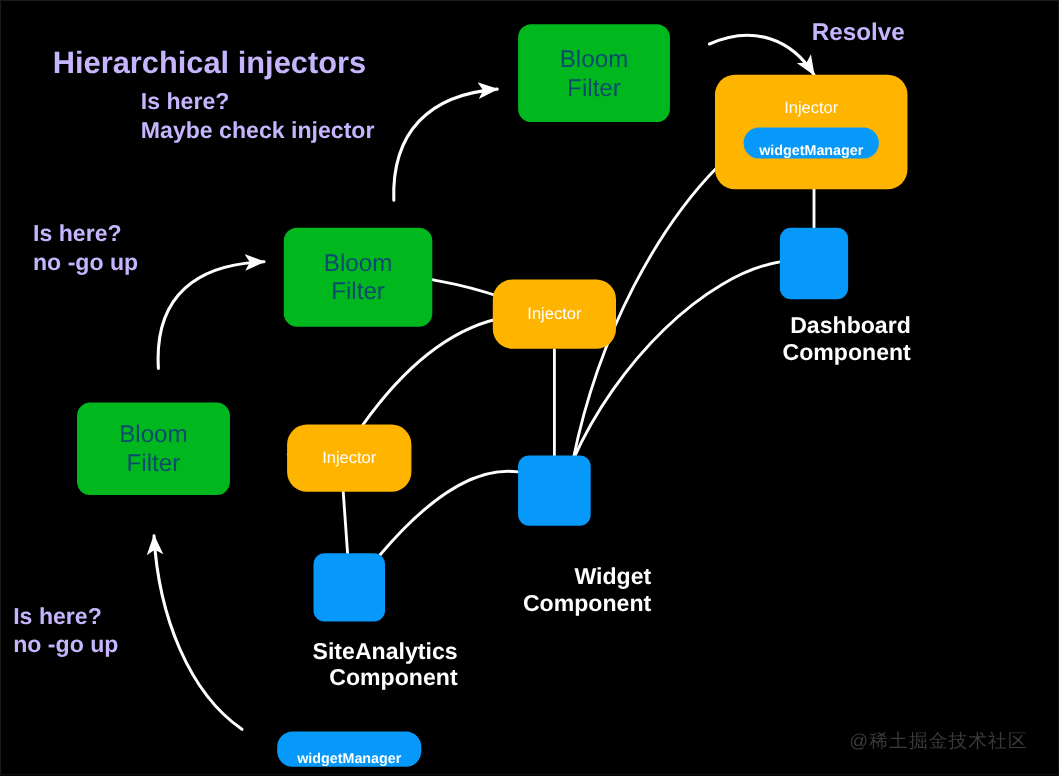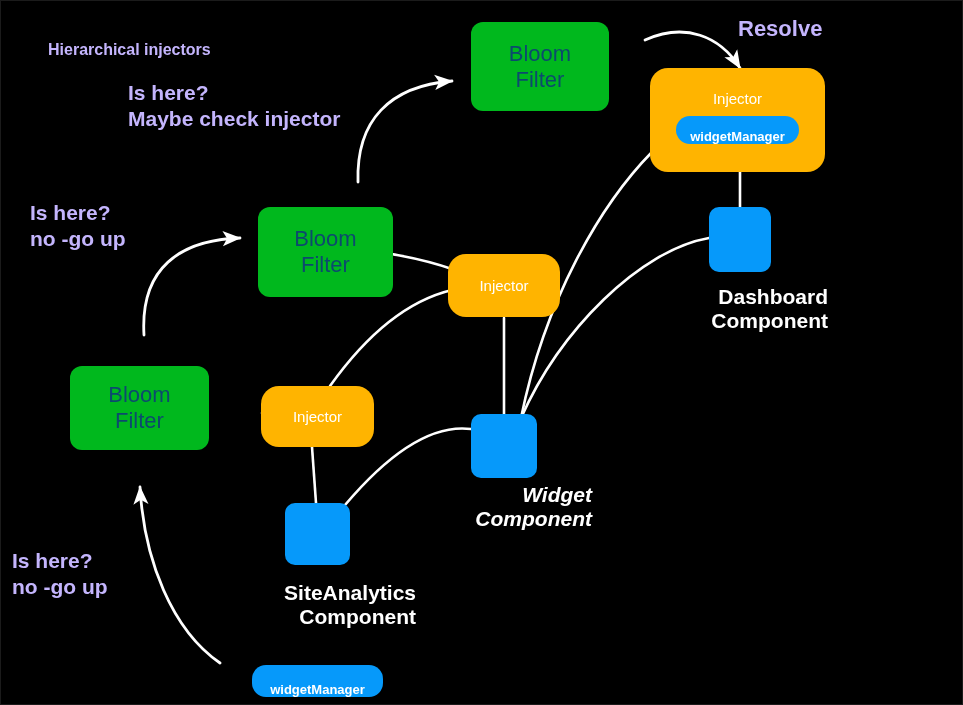--- a/index.html
+++ b/index.html
@@ -126,21 +126,21 @@
     </g>
 
     <g stroke="#ffffff" stroke-width="2.8" fill="none" stroke-linecap="round">
       <path d="M358,182 C356,120 390,86 452,81" marker-end="url(#arrowhead)"></path>
       <path d="M144,335 C140,268 180,240 240,238" marker-end="url(#arrowhead)"></path>
       <path d="M220,663 C172,630 144,560 140,487" marker-end="url(#arrowhead)"></path>
       <path d="M645,40 C685,22 720,36 740,68" marker-end="url(#arrowhead)"></path>
     </g>
   </svg>
 
-  <div class="note" style="left:48px; top:40px; font-size:16px;">Hierarchical injectors</div>
+  <div class="note" style="left:48px; top:40px; font-size:28px;">Hierarchical injectors</div>
 
   <div class="note" style="left:128px; top:80px; font-size:21px; text-align:left;">Is here?
 Maybe check injector</div>
 
   <div class="note" style="left:30px; top:200px; font-size:21px; text-align:left;">Is here?
 no -go up</div>
 
   <div class="note" style="left:12px; top:548px; font-size:21px; text-align:left;">Is here?
 no -go up</div>
 
@@ -165,35 +165,36 @@
   <div class="node bloom" style="left:258px; top:207px; width:135px; height:90px; background:#00b81d; font-size:22px;">
     <span>Bloom</span>
     <span>Filter</span>
   </div>
 
   <div class="node injector" style="left:448px; top:254px; width:112px; height:63px; background:#ffb400; font-size:15px;">
     <span class="inj-label">Injector</span>
   </div>
 
   <div class="node comp" style="left:471px; top:414px; width:66px; height:64px; background:#0699fa;"></div>
-  <div class="caption" style="left:416px; top:483px; width:176px; font-size:21px;font-style:italic;">Widget
+  <div class="caption" style="left:416px; top:513px; width:176px; font-size:21px;">Widget
 Component</div>
 
   <div class="node bloom" style="left:70px; top:366px; width:139px; height:84px; background:#00b81d; font-size:22px;">
     <span>Bloom</span>
     <span>Filter</span>
   </div>
 
   <div class="node injector" style="left:261px; top:386px; width:113px; height:61px; background:#ffb400; font-size:15px;">
     <span class="inj-label">Injector</span>
   </div>
 
   <div class="node comp" style="left:285px; top:503px; width:65px; height:62px; background:#0699fa;"></div>
   <div class="caption" style="left:236px; top:581px; width:180px; font-size:21px;">SiteAnalytics
 Component</div>
 
   <div class="pill" style="position:absolute; left:252px; top:665px; width:131px; height:32px; background:#0699fa; font-size:13px;">
     <span>widgetManager</span>
   </div>
 
+  <div class="watermark" style="left:772px; top:662px;">@稀土掘金技术社区</div>
 
   <div class="frame"></div>
 </div>
 
 </body></html>

